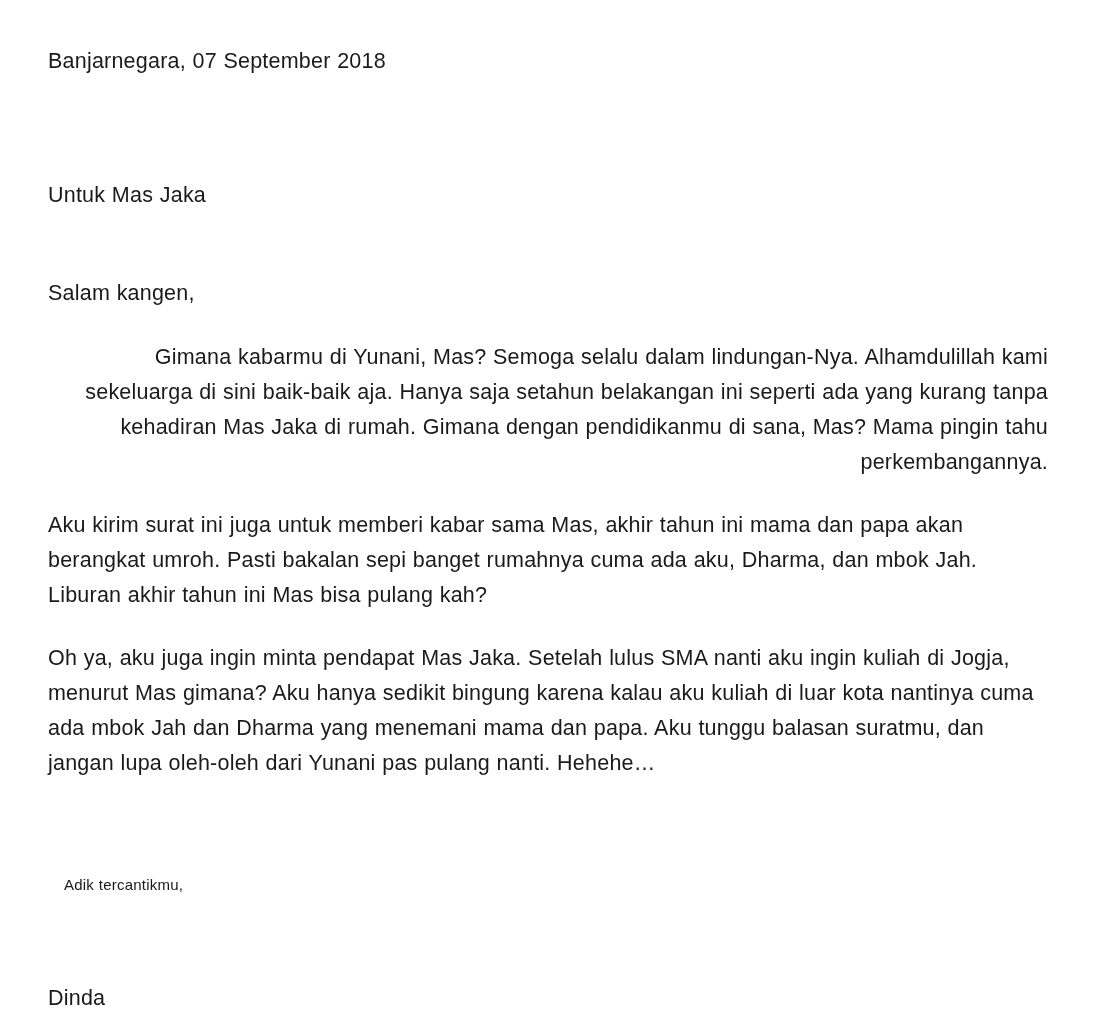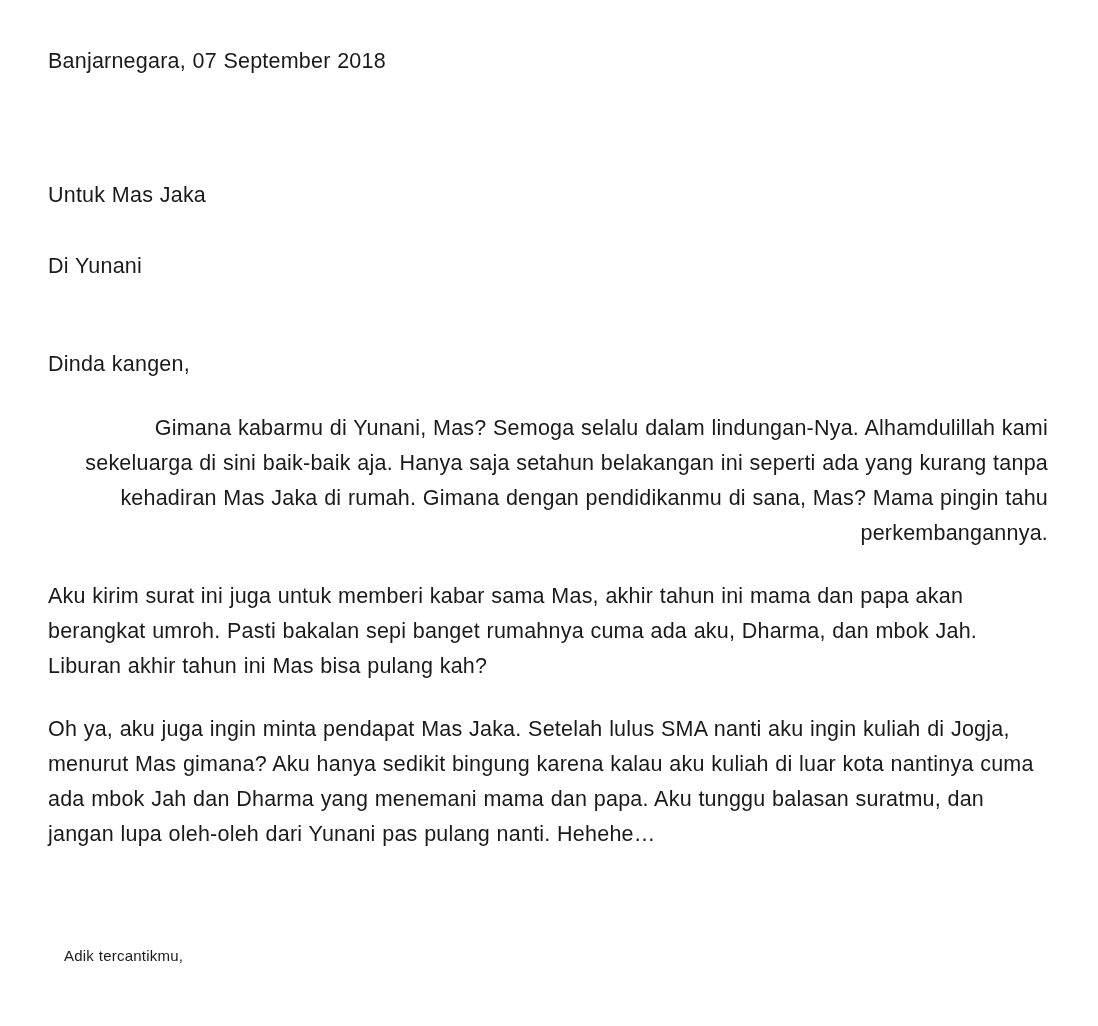--- a/index.html
+++ b/index.html
@@ -69,40 +69,39 @@
     padding-top: 29px;
     text-align: right;
   }
   .closing {
     margin: 16px;
     padding-top: 70px;
     font-size: 15px;
     line-height: 35px;
   }
   .signature {
-    margin: 8px;
+    margin: 0;
     padding-top: 63px;
     font-size: 21.5px;
     line-height: 35px;
   }
 </style>
 </head>
 <body>
 
 <div class="page">
   <div class="letter">
 
     <p class="dateline">Banjarnegara, 07 September 2018</p>
 
     <div class="addressee">
       <span class="line">Untuk Mas Jaka</span>
-      <span class="line">Di Yunani</span>
     </div>
 
-    <p class="salutation">Dinda kangen,</p>
+    <p class="salutation">Salam kangen,</p>
 
     <div class="body-paragraphs">
       <p class="para">Gimana kabarmu di Yunani, Mas? Semoga selalu dalam lindungan-Nya. Alhamdulillah kami sekeluarga di sini baik-baik aja. Hanya saja setahun belakangan ini seperti ada yang kurang tanpa kehadiran Mas Jaka di rumah. Gimana dengan pendidikanmu di sana, Mas? Mama pingin tahu perkembangannya.</p>
       <p class="para">Aku kirim surat ini juga untuk memberi kabar sama Mas, akhir tahun ini mama dan papa akan berangkat umroh. Pasti bakalan sepi banget rumahnya cuma ada aku, Dharma, dan mbok Jah. Liburan akhir tahun ini Mas bisa pulang kah?</p>
       <p class="para">Oh ya, aku juga ingin minta pendapat Mas Jaka. Setelah lulus SMA nanti aku ingin kuliah di Jogja, menurut Mas gimana? Aku hanya sedikit bingung karena kalau aku kuliah di luar kota nantinya cuma ada mbok Jah dan Dharma yang menemani mama dan papa. Aku tunggu balasan suratmu, dan jangan lupa oleh-oleh dari Yunani pas pulang nanti. Hehehe…</p>
     </div>
 
     <p class="closing">Adik tercantikmu,</p>
 
     <p class="signature">Dinda</p>

